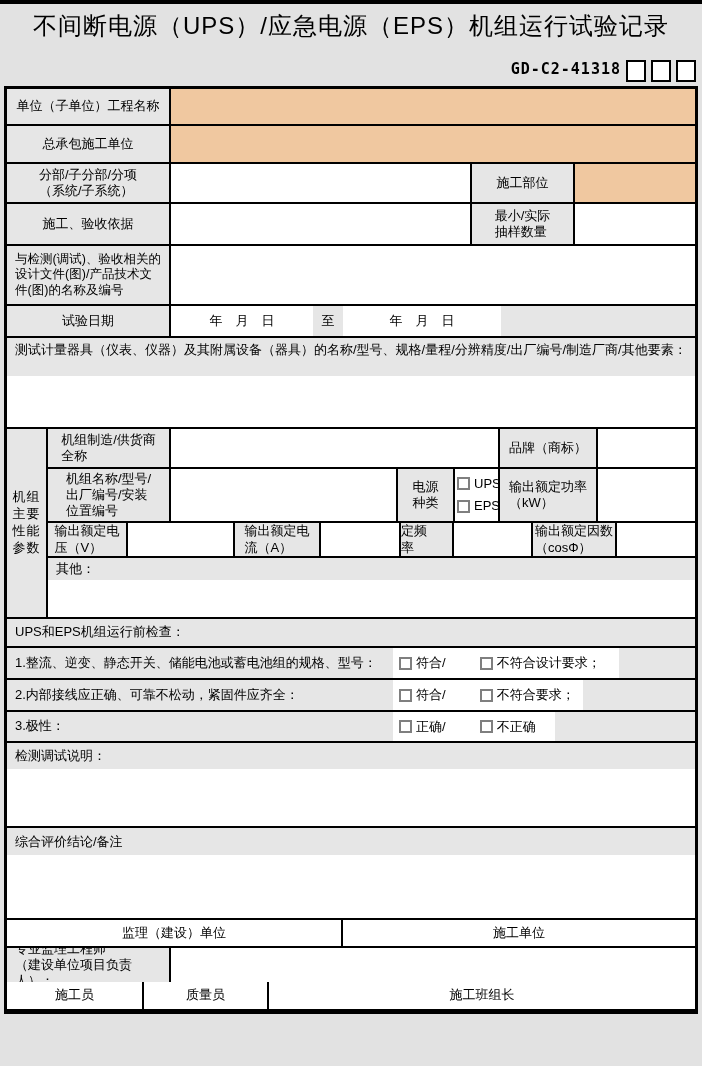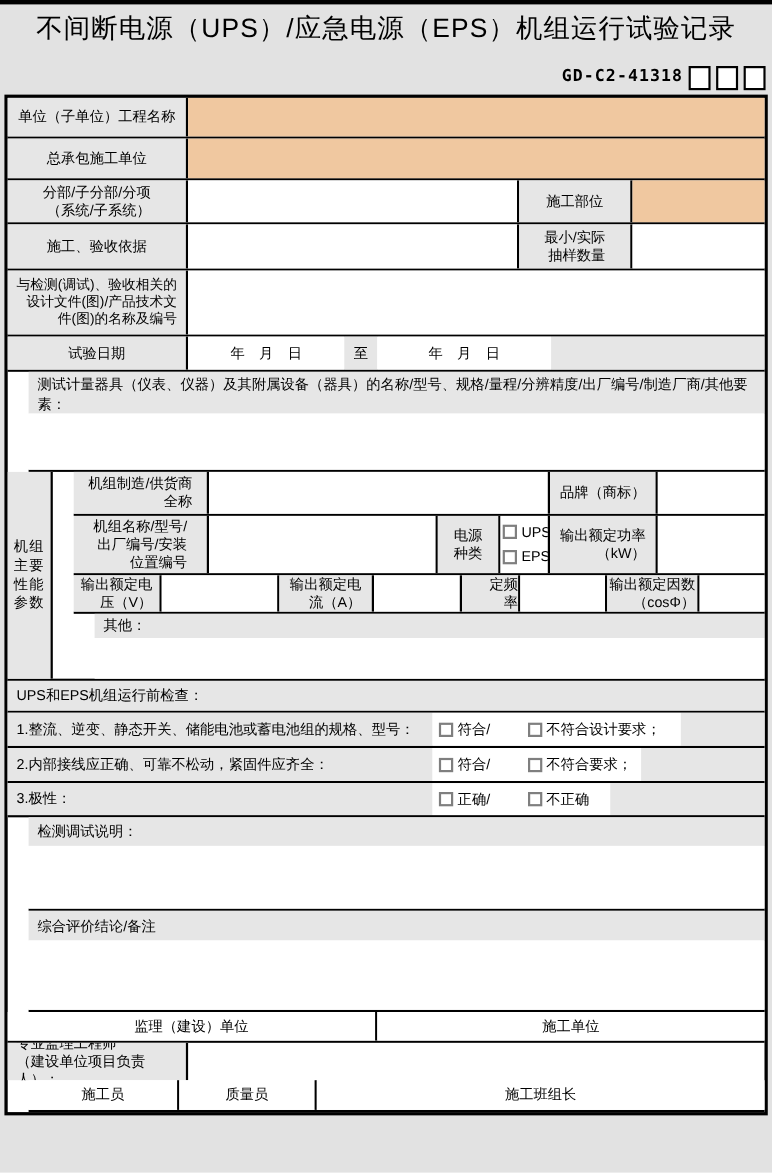--- a/index.html
+++ b/index.html
@@ -25,30 +25,30 @@
   .code-box { width: 20px; height: 22px; background: #fff; border: 2px solid #000; }
 
   .table {
     position: absolute; top: 86px; left: 4px; width: 694px;
     border: 3px solid #000; background: #fff;
   }
   .r { display: flex; border-bottom: 2px solid #000; align-items: stretch; }
   .r:last-child { border-bottom: none; flex-direction: column; }
   .c {
     display: flex; align-items: center; justify-content: center;
-    text-align: right; font-size: 13px; line-height: 1.25;
+    text-align: left; font-size: 13px; line-height: 1.25;
     white-space: pre-line; overflow: hidden;
   }
   .br { border-right: 2px solid #000; }
   .gray { background: #e6e6e6; }
   .orange { background: #f0c8a0; }
   .white { background: #fff; }
   .left { justify-content: flex-start; text-align: left; padding-left: 8px; }
   .small { font-size: 12.5px; }
-  .col { display: flex; flex-direction: column; flex: 1; margin-left: 19px; }
+  .col { display: flex; flex-direction: column; flex: 1; }
   .strip { display: flex; align-items: center; padding: 4px 8px; font-size: 13px; background: #e6e6e6; white-space: pre-line; text-align: left; }
   .fill { flex: 1; background: #fff; }
   .cb {
     width: 13px; height: 13px; background: #fff; border: 2px solid #7f7f7f;
     display: inline-block; flex: none; margin-right: 4px;
   }
   .cbitem { display: inline-flex; align-items: center; font-size: 13px; white-space: nowrap; }
   .patch { display: flex; align-items: center; background: #fff; padding-left: 6px; gap: 34px; }
   .vlabel { line-height: 1.3; font-size: 13px; letter-spacing: 1px; }
 </style>

